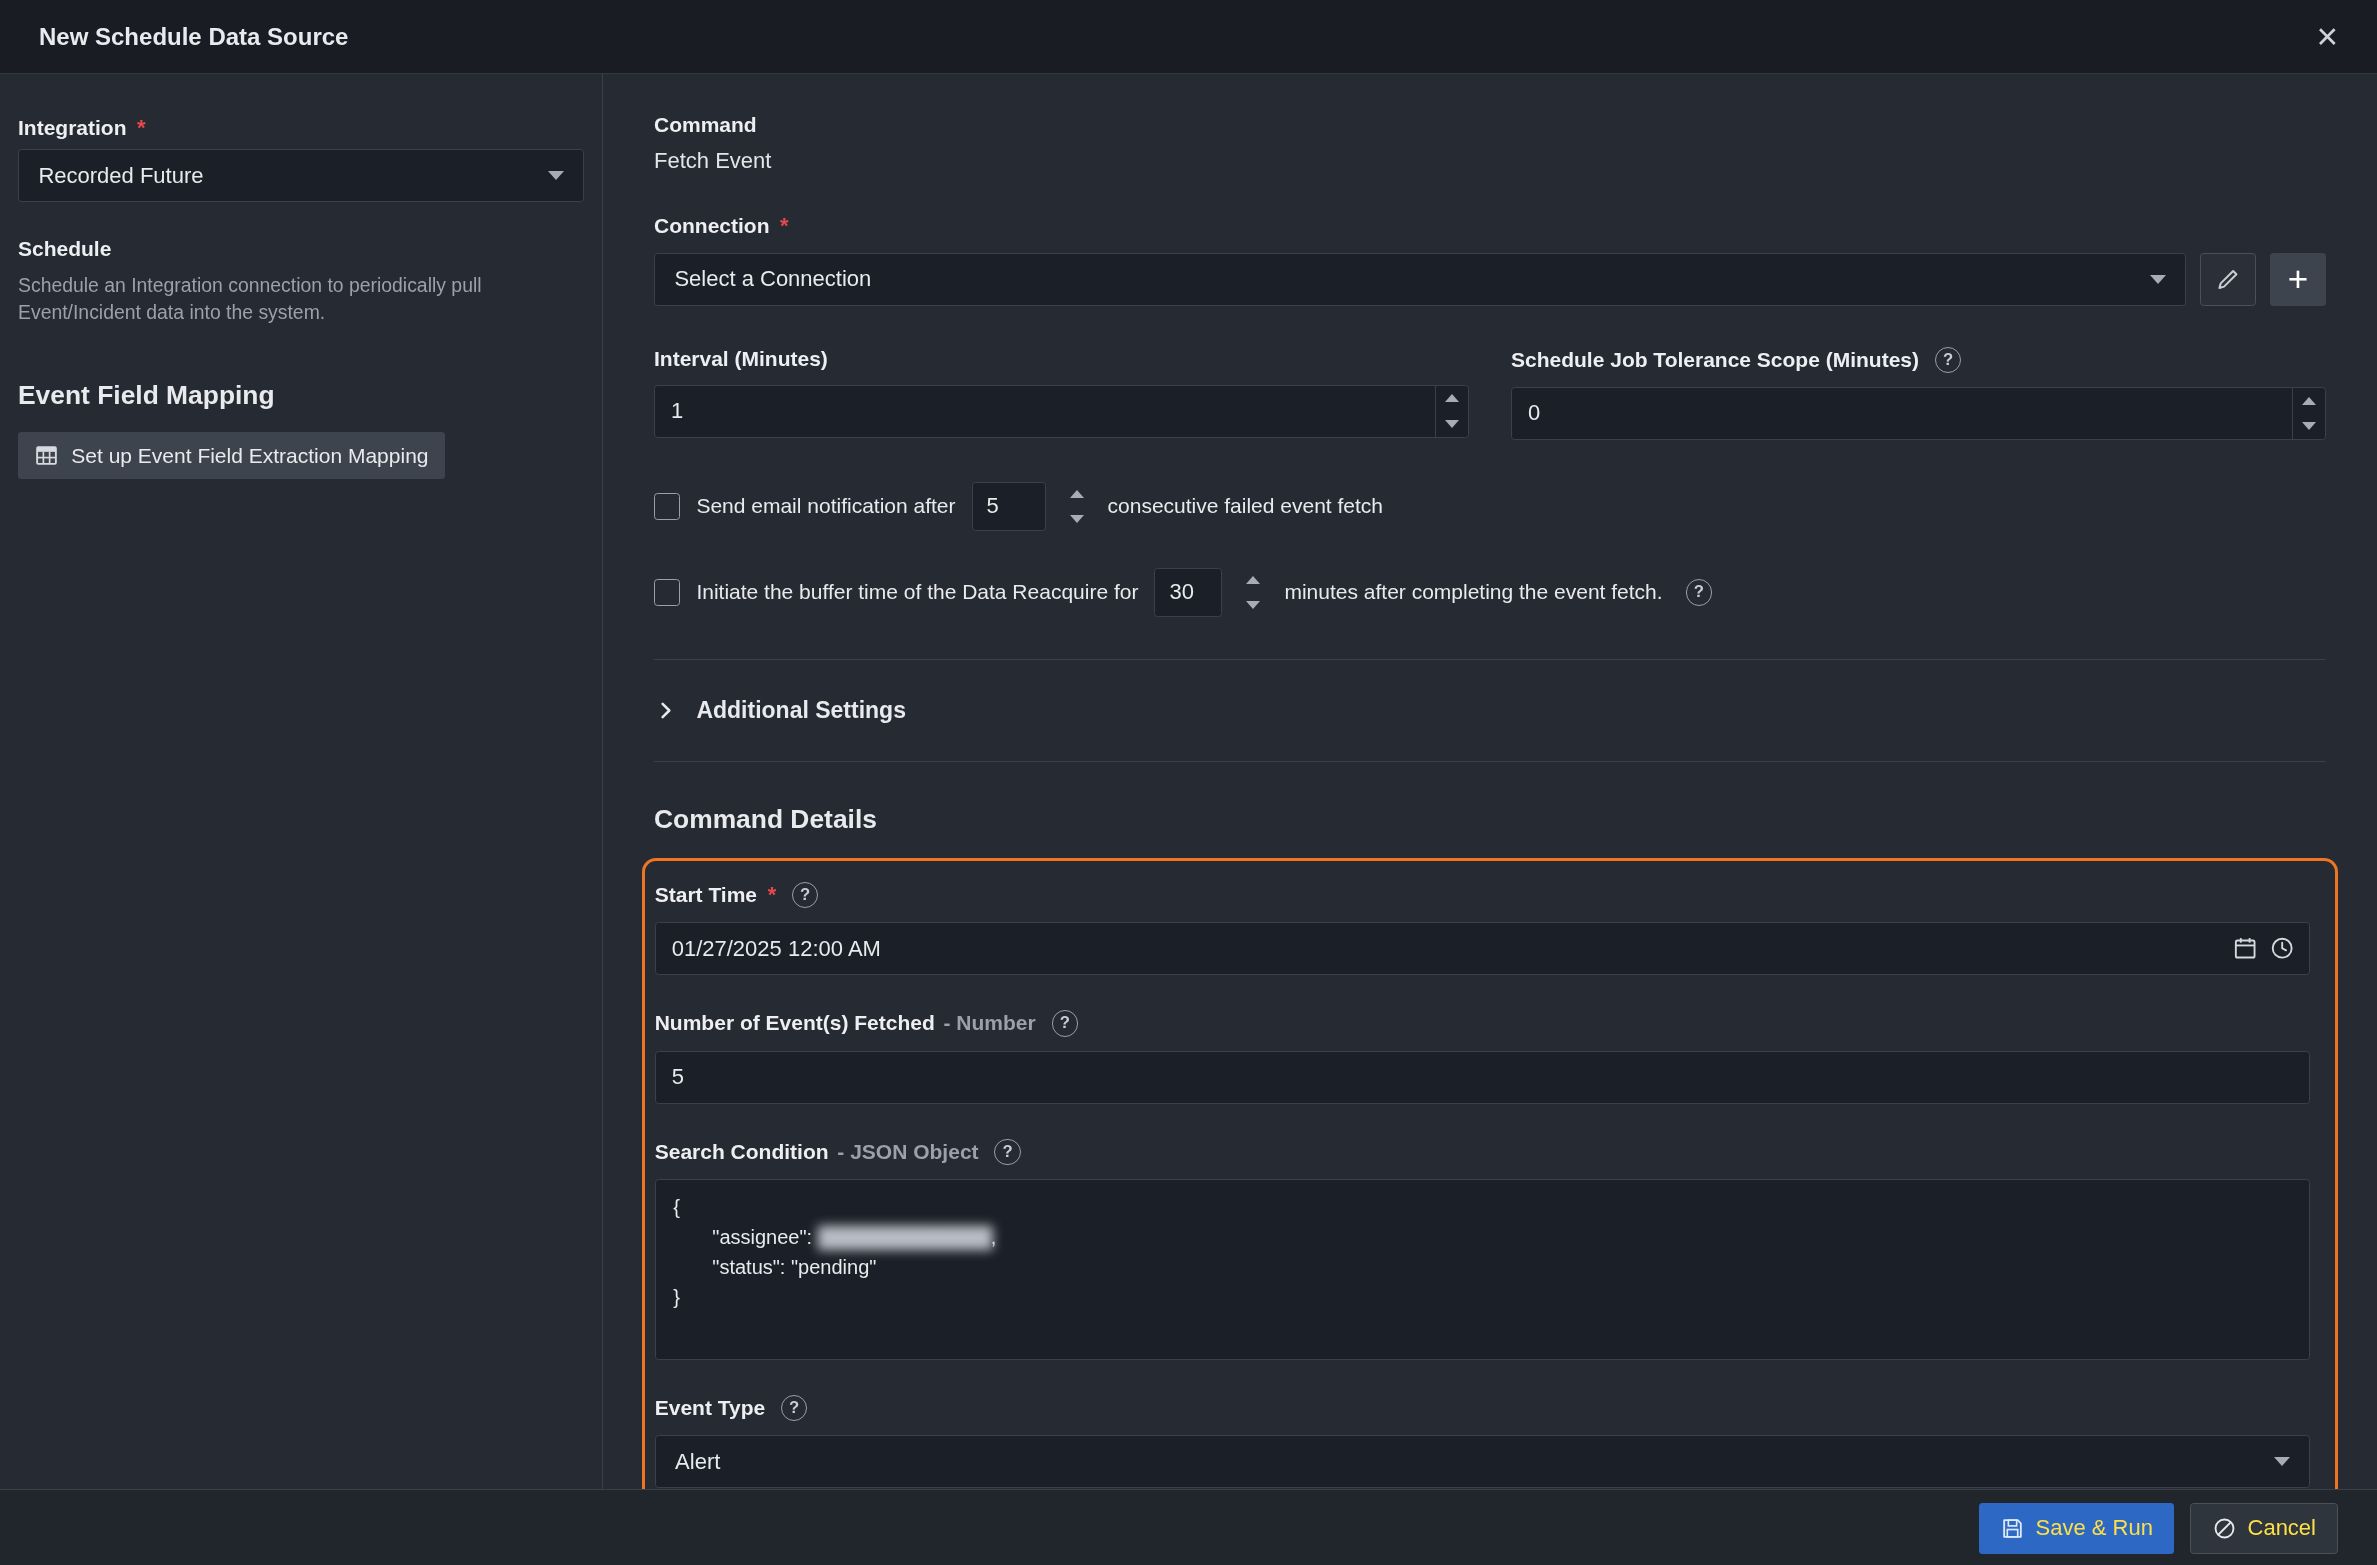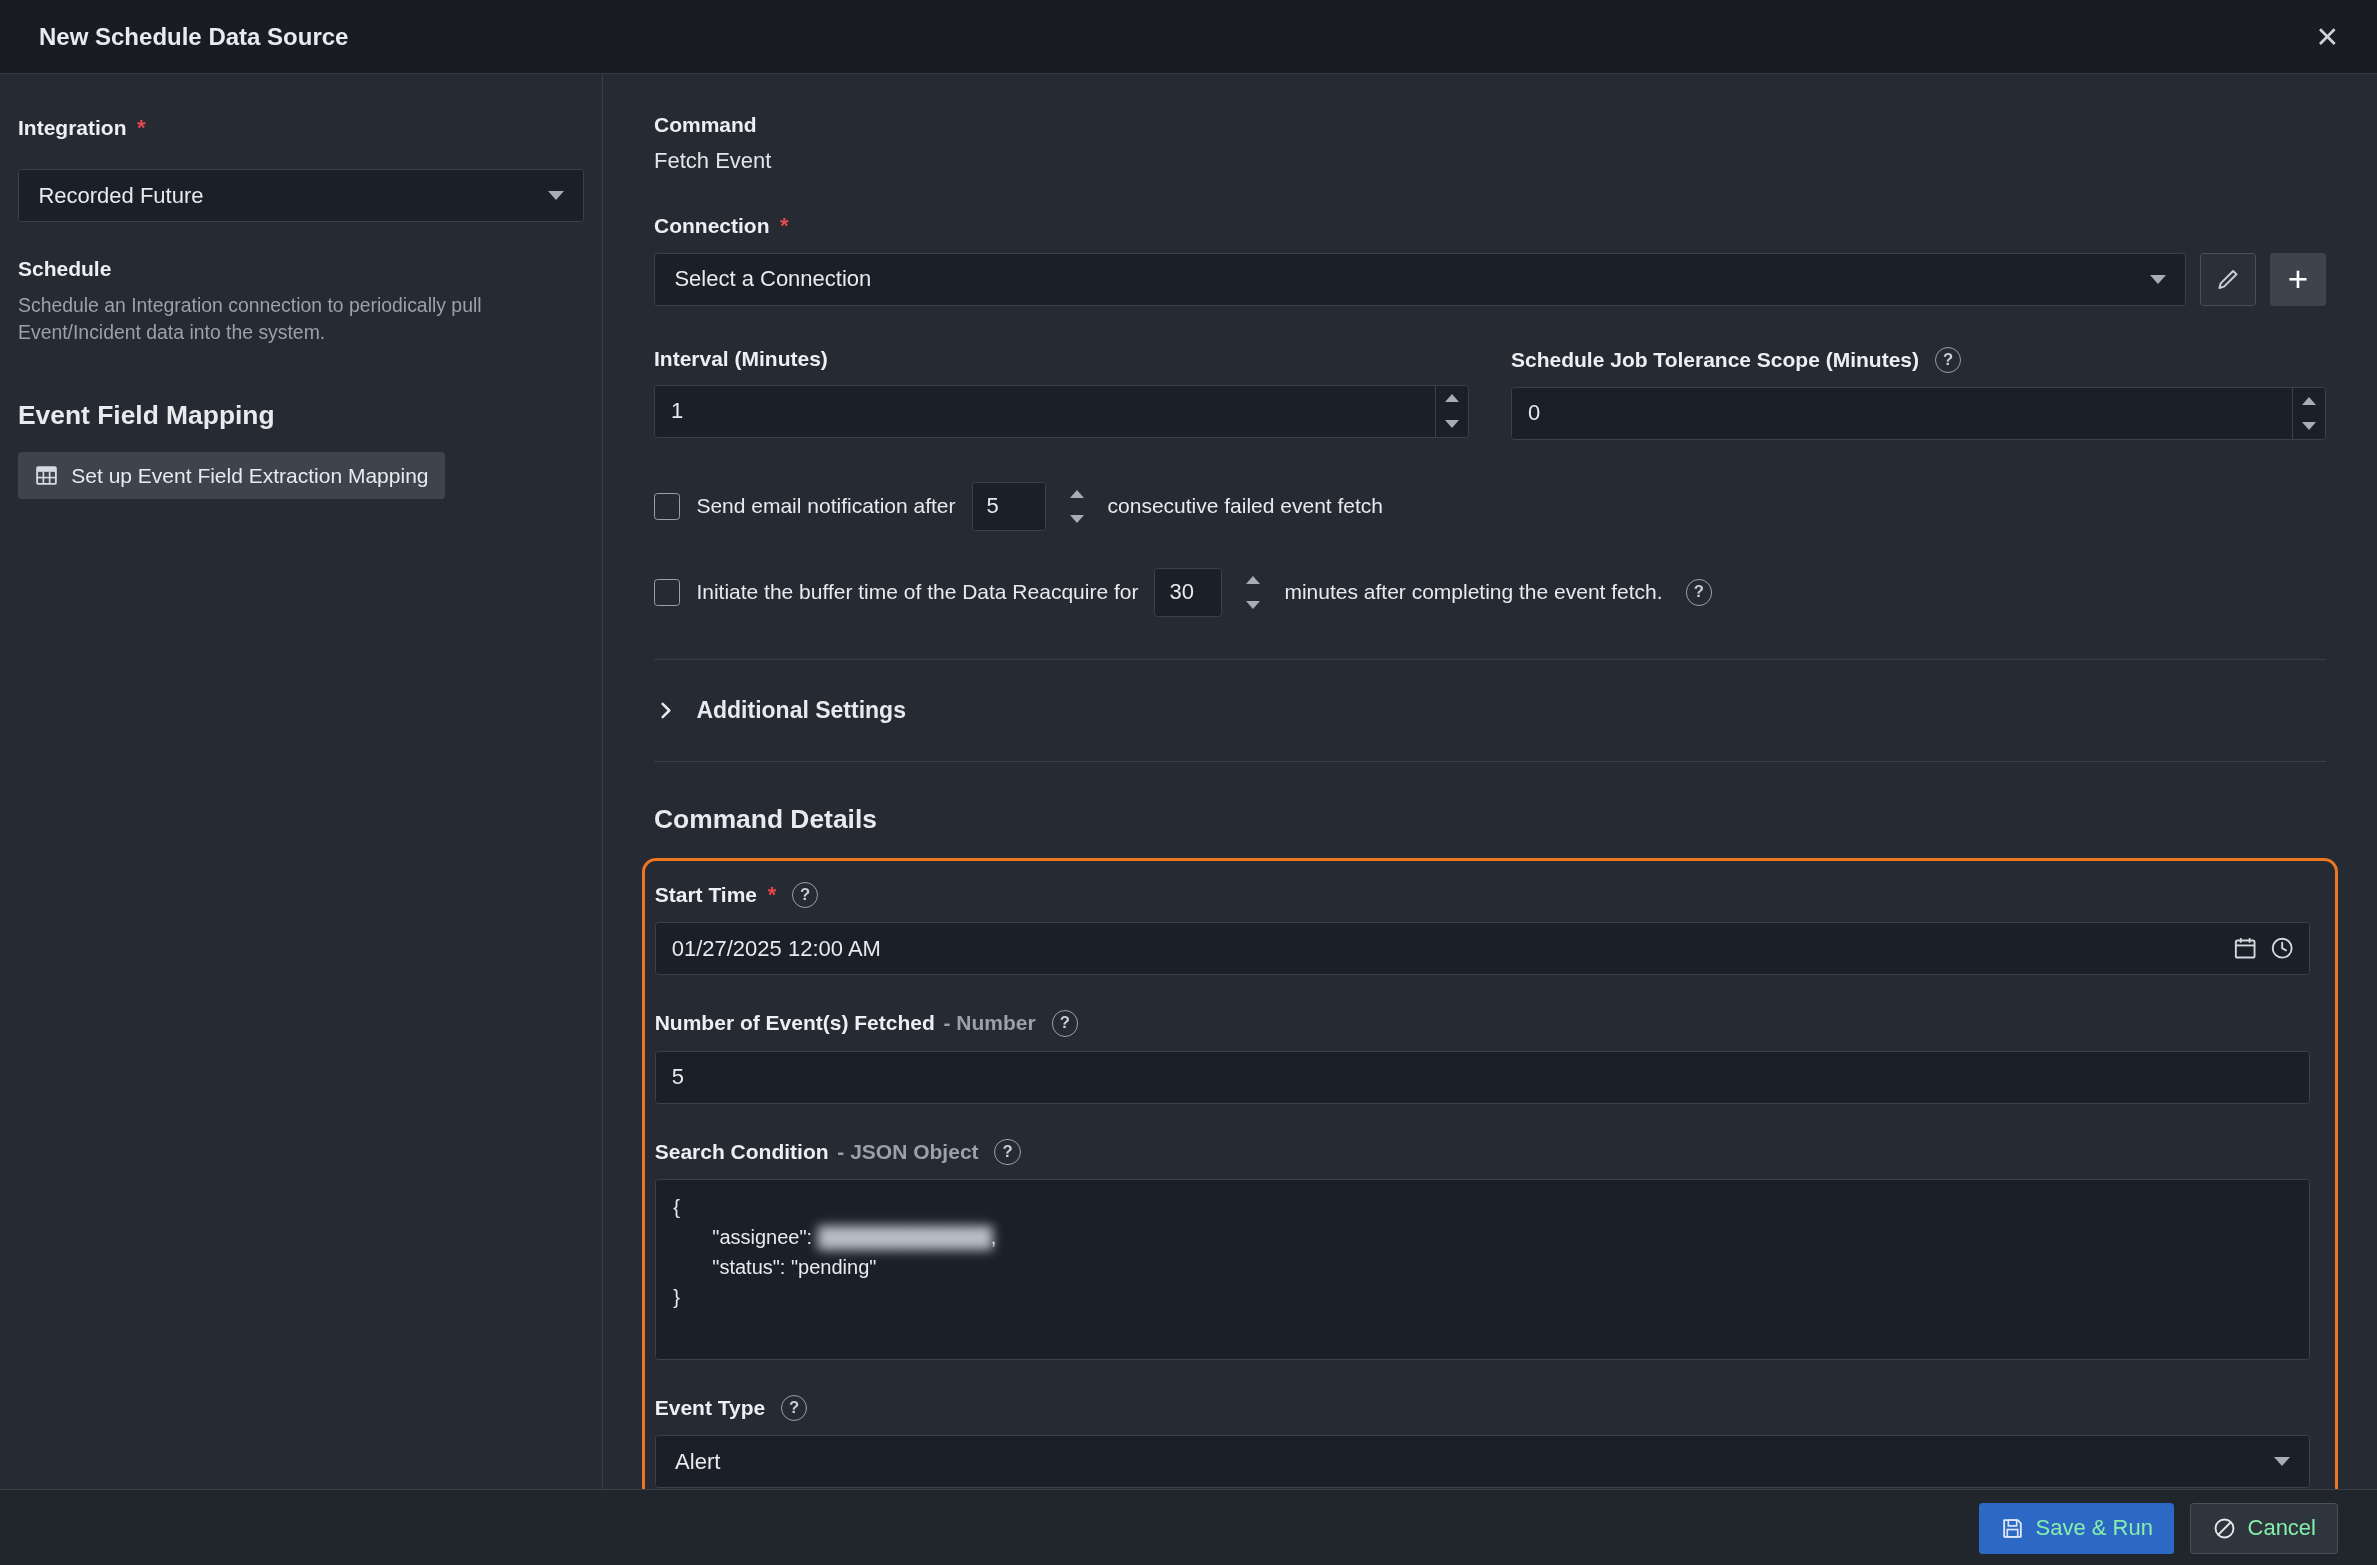--- a/index.html
+++ b/index.html
@@ -70,21 +70,21 @@
   .dt-icons svg{display:block;cursor:pointer;}
   .type-suffix{color:#9AA1AB;font-weight:700;}
   .json-area{margin-top:14px;min-height:181px;background:#1B1F27;border:0.9px solid #3B414B;border-radius:3.5px;
     padding:12.3px 17.6px;font-size:20px;line-height:1.5;cursor:text;}
   .json-indent{padding-left:39px;}
   .blur{filter:blur(5.3px);color:#B9BEC6;letter-spacing:-1.8px;}
   
   .footer{height:77px;background:#21252C;border-top:0.9px solid #3A4048;display:flex;align-items:center;
     justify-content:flex-end;gap:16px;padding:0 39px;flex:0 0 auto;}
   .btn{height:51px;display:inline-flex;align-items:center;gap:10.6px;padding:0 21px;border-radius:3.5px;
-    font-size:22px;cursor:pointer;color:#86efac;}
+    font-size:22px;cursor:pointer;color:#fde047;}
   .btn.primary{background:#2D68C4;}
   .btn.secondary{background:#2F353D;border:0.9px solid #4A515A;}
   svg{flex:0 0 auto;}
 </style>
 </head>
 <body>
 
 <div class="app">
 
   <div class="header">
@@ -92,21 +92,21 @@
     <div class="close">×</div>
   </div>
 
   <div class="content">
 
     <div class="left">
       <div class="field-label">
         <span>Integration</span>
         <span class="req">*</span>
       </div>
-      <div class="select" style="margin-top:28px;">
+      <div class="select" style="margin-top:8px;">
         <span>Recorded Future</span>
         <span class="chev"></span>
       </div>
 
       <div class="field-label" style="margin-top:35px;">
         <span>Schedule</span>
       </div>
       <div class="desc">Schedule an Integration connection to periodically pull Event/Incident data into the system.</div>
 
       <div class="h-section" style="margin-top:53px;">Event Field Mapping</div>

